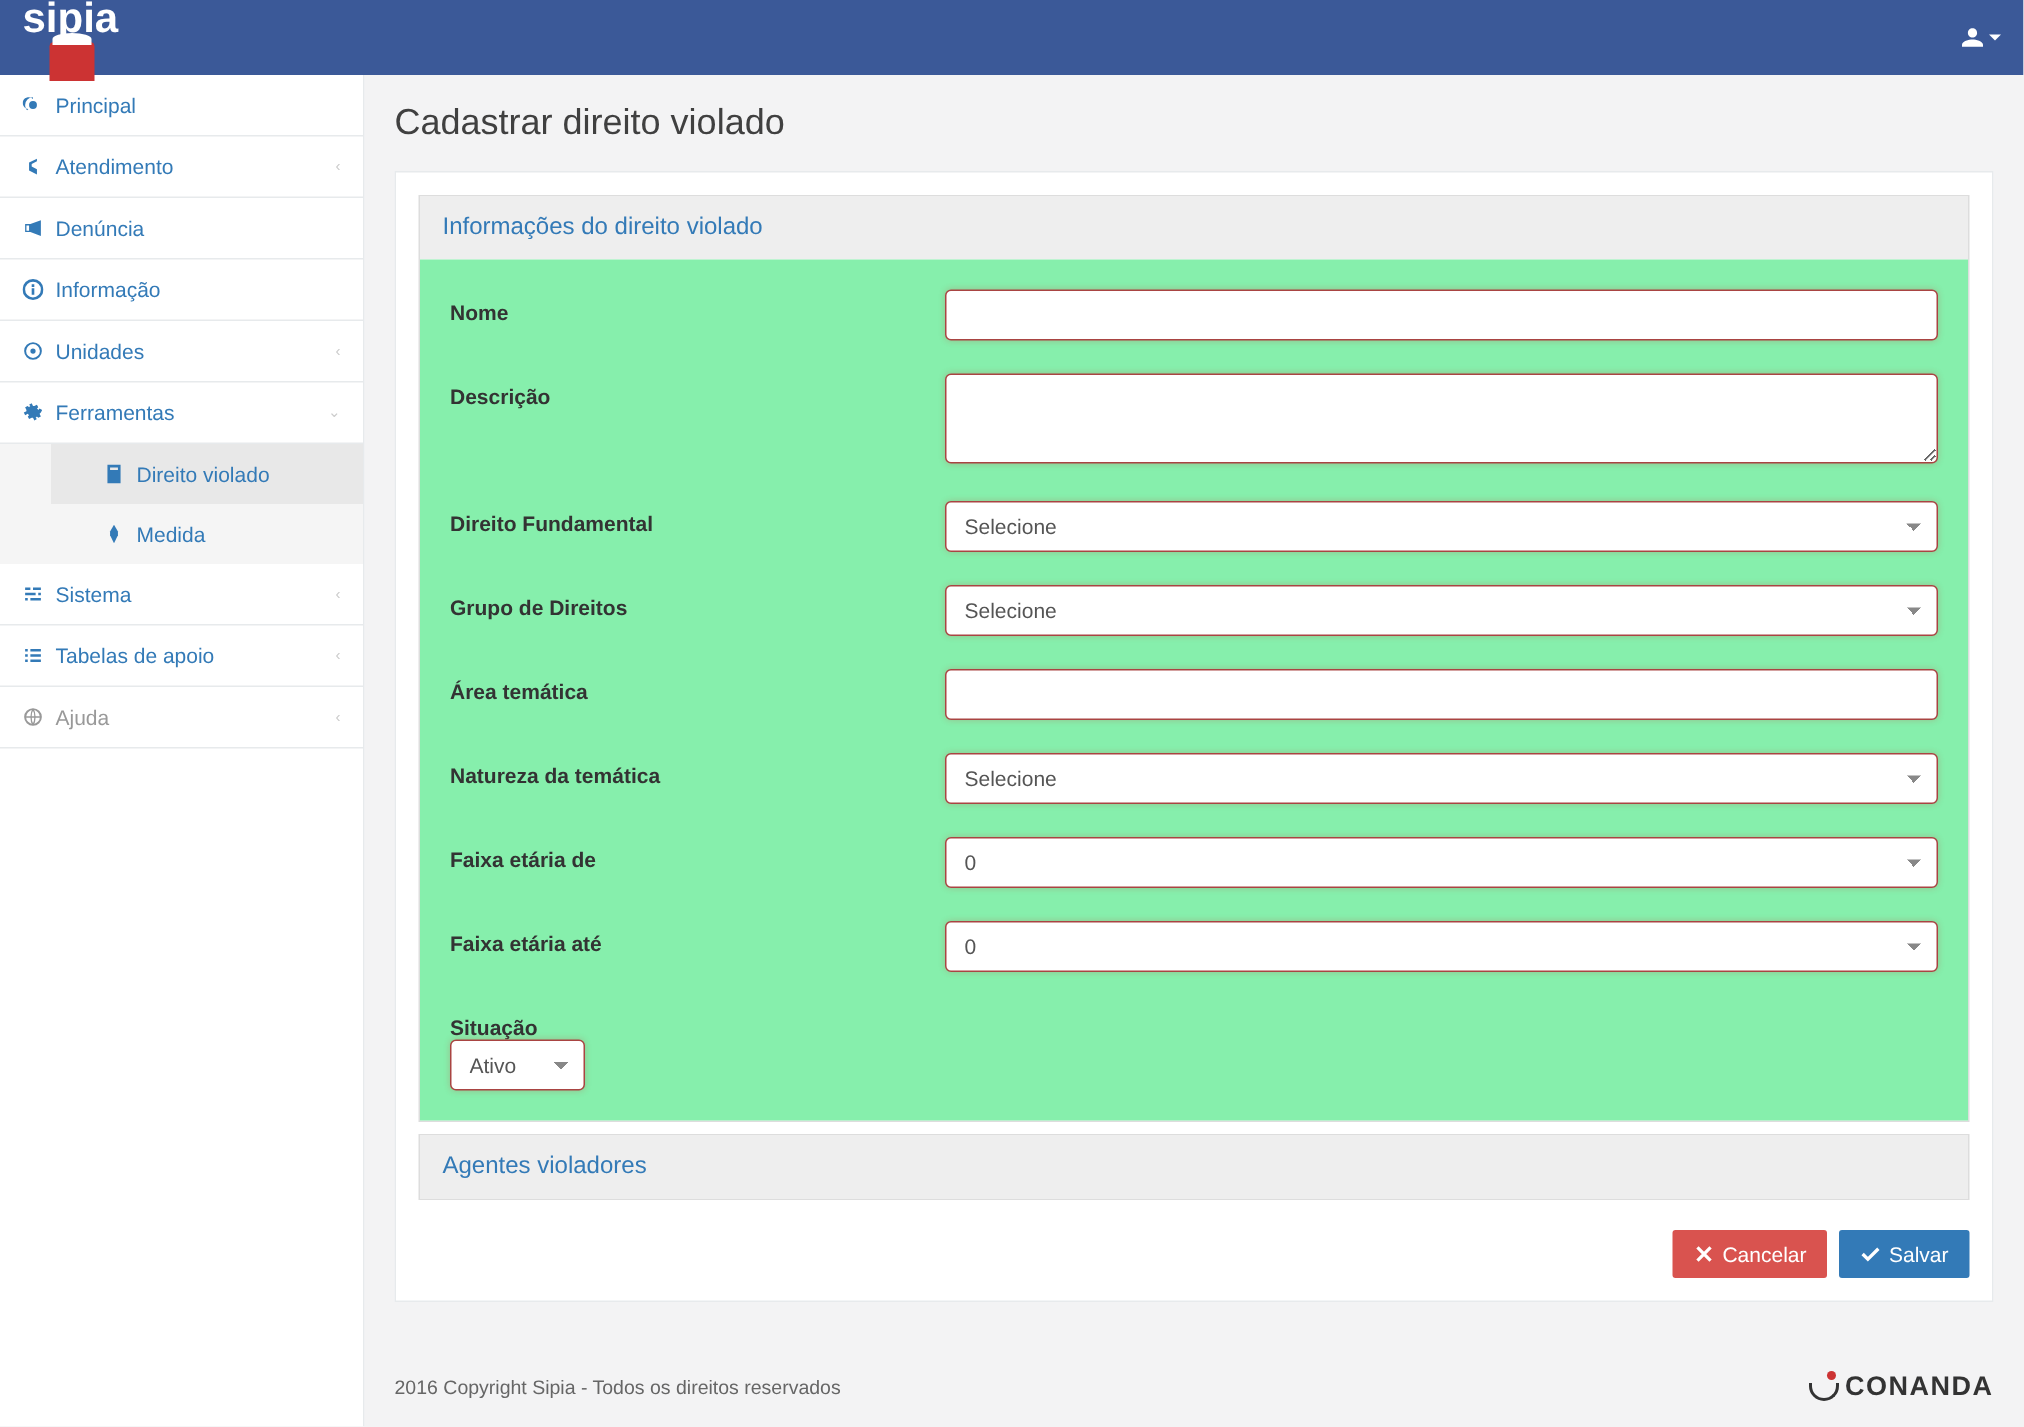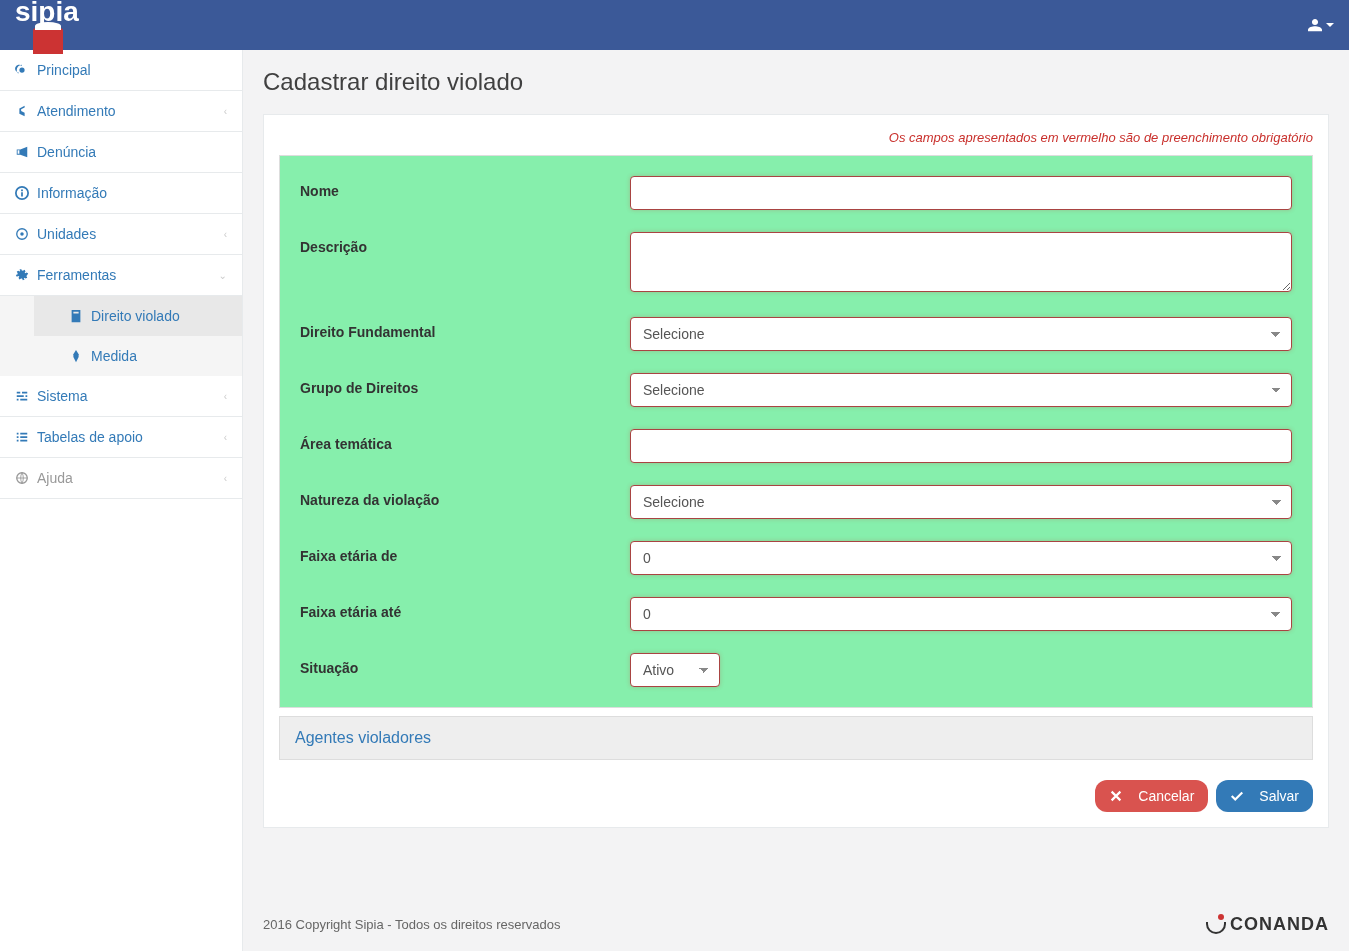--- a/index.html
+++ b/index.html
@@ -22,29 +22,29 @@
 .main { flex: 1; display: flex; flex-direction: column; }
 .page-header { padding: 18px 20px; }
 .page-header h1 { font-size: 24px; font-weight: normal; color: #404040; }
 .content { flex: 1; padding: 0 20px 20px; }
 .card { background: #fff; border: 1px solid #e7eaec; padding: 15px; }
 .required-note { color: #c9302c; font-style: italic; text-align: right; font-size: 13px; margin-bottom: 10px; }
 .panel { border: 1px solid #ddd; margin-bottom: 8px; }
 .panel-header { background: #eee; padding: 12px 15px; color: #337ab7; font-size: 16px; cursor: pointer; }
 .panel-body { padding: 20px; background: #86efac; }
 .form-row { display: flex; align-items: flex-start; margin-bottom: 22px; }
-.form-row:last-child { margin-bottom: 0; }
+.form-row:last-child { margin-bottom: 0; flex-direction: column; }
 .form-label { width: 330px; font-weight: bold; font-size: 14px; padding-top: 7px; }
 .form-control-wrap { flex: 1; }
 .form-control { width: 100%; height: 34px; padding: 6px 12px; border: 1px solid #a94442; border-radius: 4px; font-size: 14px; color: #555; background: #fff; box-shadow: 0 0 4px rgba(200,50,50,0.25); }
 .form-control.textarea { height: 60px; resize: both; }
 .form-select { width: 100%; height: 34px; padding: 6px 24px 6px 12px; border: 1px solid #a94442; border-radius: 4px; font-size: 14px; color: #555; background: #fff; box-shadow: 0 0 4px rgba(200,50,50,0.25); appearance: none; background-image: linear-gradient(45deg, transparent 50%, #888 50%), linear-gradient(135deg, #888 50%, transparent 50%); background-position: calc(100% - 15px) 14px, calc(100% - 10px) 14px; background-size: 5px 5px, 5px 5px; background-repeat: no-repeat; }
 .form-select.small { width: 90px; }
 .buttons { display: flex; justify-content: flex-end; gap: 8px; margin-top: 20px; }
-.btn { padding: 8px 14px; border: none; border-radius: 12px; font-size: 14px; cursor: pointer; display: inline-flex; align-items: center; gap: 15px; color: #fff; }
+.btn { padding: 8px 14px; border: none; border-radius: 2px; font-size: 14px; cursor: pointer; display: inline-flex; align-items: center; gap: 5px; color: #fff; }
 .btn-danger { background: #d9534f; }
 .btn-primary { background: #337ab7; }
 .footer { padding: 15px 20px; color: #666; font-size: 13px; display: flex; justify-content: space-between; align-items: center; }
 .conanda { font-weight: bold; font-size: 18px; color: #333; letter-spacing: 1px; display: flex; align-items: center; gap: 2px; }
 .conanda-icon { width: 24px; height: 24px; position: relative; }
 .conanda-icon::before { content: ''; position: absolute; width: 16px; height: 10px; border: 2px solid #333; border-top: none; border-radius: 0 0 12px 12px; bottom: 2px; left: 2px; }
 .conanda-icon::after { content: ''; position: absolute; width: 6px; height: 6px; background: #c33; border-radius: 50%; top: 2px; left: 14px; }
 svg { width: 14px; height: 14px; fill: currentColor; }
 </style>
 </head>
@@ -165,23 +165,23 @@
       <span class="chev">‹</span>
     </a>
   </div>
 
   <div class="main">
     <div class="page-header">
       <h1>Cadastrar direito violado</h1>
     </div>
     <div class="content">
       <div class="card">
-        <div class="required-note">Os campos apresentados em vermelho são de preenchimento obrigatório</div>
 
         <div class="panel">
+          <div class="panel-header">Informações do direito violado</div>
           <div class="panel-body">
             <div class="form-row">
               <div class="form-label">Nome</div>
               <div class="form-control-wrap">
                 <input class="form-control" value="" style="">
               </div>
             </div>
             <div class="form-row">
               <div class="form-label">Descrição</div>
               <div class="form-control-wrap">
@@ -204,21 +204,21 @@
                 </select>
               </div>
             </div>
             <div class="form-row">
               <div class="form-label">Área temática</div>
               <div class="form-control-wrap">
                 <input class="form-control" value="" style="">
               </div>
             </div>
             <div class="form-row">
-              <div class="form-label">Natureza da violação</div>
+              <div class="form-label">Natureza da temática</div>
               <div class="form-control-wrap">
                 <select class="form-select">
                   <option>Selecione</option>
                 </select>
               </div>
             </div>
             <div class="form-row">
               <div class="form-label">Faixa etária de</div>
               <div class="form-control-wrap">
                 <select class="form-select">

